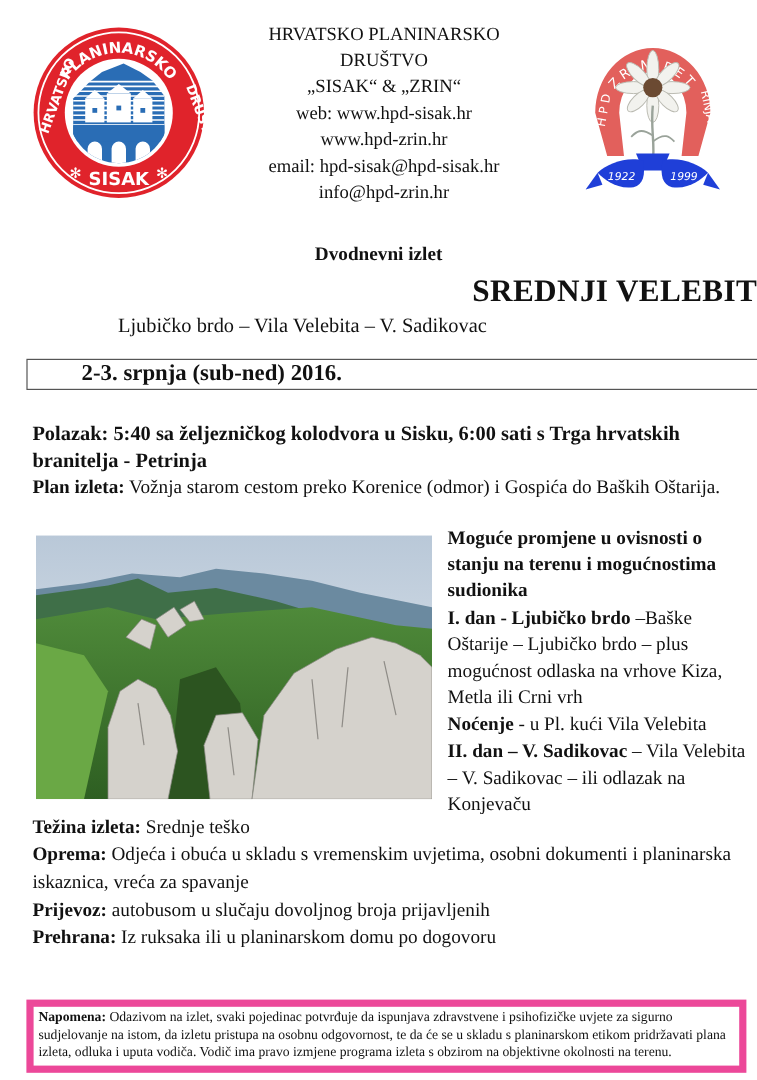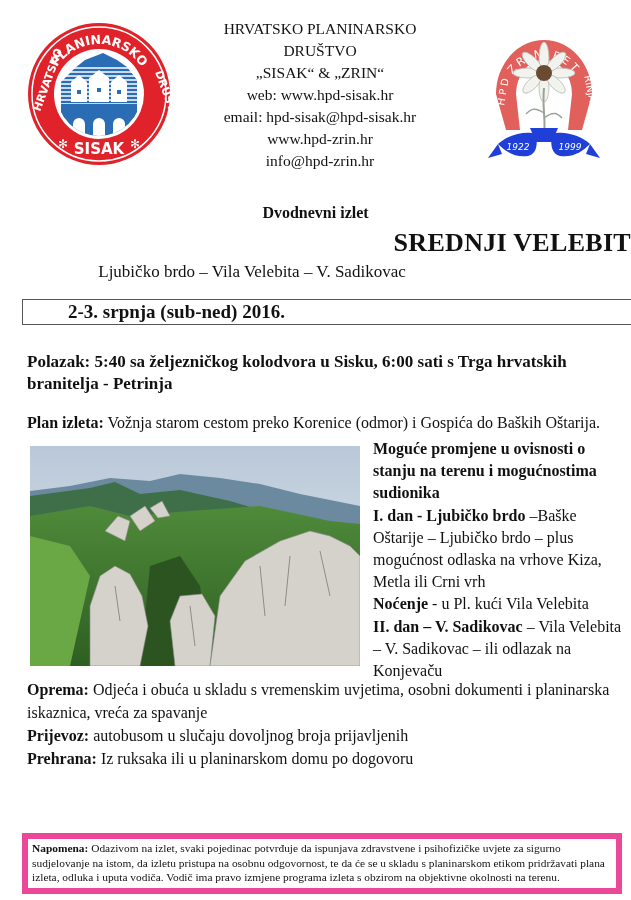--- a/index.html
+++ b/index.html
@@ -25,21 +25,21 @@
     .route { left: 0; width: 504px; top: 262px; text-align: center; font-weight: normal; font-size: 17px; }
     .datebox {
       left: 22px; top: 299px; width: 587px; height: 24px;
       border: 1px solid #555; text-align: left; font-weight: bold;
       font-size: 19px; line-height: 24px; padding-left: 45px;
     }
 
     
     .para { left: 27px; width: 590px; font-size: 16px; line-height: 21px; }
     .departure { top: 351px; font-weight: bold; font-size: 17px; line-height: 22px; }
-    .plan { top: 396px; margin-top: 16px; }
+    .plan { top: 396px; }
 
     .photo { left: 30px; top: 446px; width: 330px; height: 220px; overflow: hidden; }
 
     .side { left: 373px; top: 438px; width: 250px; font-size: 16px; line-height: 22.2px; }
     .b { font-weight: bold; }
 
     .details { left: 27px; top: 678px; width: 600px; font-size: 16px; line-height: 23px; }
 
     .note {
       left: 22px; top: 833px; width: 580px; padding: 2px 4px 3px 4px;
@@ -101,25 +101,25 @@
 </div>
 
 <div class="abs org">
   <div class="b">HRVATSKO PLANINARSKO</div>
   <div class="b">DRUŠTVO</div>
   <div class="b">„SISAK“ &amp; „ZRIN“</div>
   <div>
     <span class="b">web:</span>
     <span>www.hpd-sisak.hr</span>
   </div>
+  <div>www.hpd-zrin.hr</div>
   <div>
     <span class="b">email:</span>
     <span>hpd-sisak@hpd-sisak.hr</span>
   </div>
-  <div>www.hpd-zrin.hr</div>
   <div>info@hpd-zrin.hr</div>
 </div>
 
 <div class="abs logo-right">
   <svg width="120" height="148" viewBox="0 0 120 148">
     <defs>
       <path id="ringPathR" d="M 22 70 A 40 44 0 0 1 98 70"></path>
     </defs>
     <path d="M 12 76 A 48 54 0 1 1 108 76 L 98 112 L 84 112 L 88 76 A 28 34 0 1 0 32 76 L 36 112 L 22 112 Z" fill="#e2605c"></path>
     <text font-family="DejaVu Sans, sans-serif" font-size="11" fill="#ffffff" letter-spacing="3">
@@ -202,20 +202,23 @@
 
 <div class="abs side">
   <span class="b">Moguće promjene u ovisnosti o stanju na terenu i mogućnostima sudionika</span><br>
   <span class="b">I. dan - Ljubičko brdo</span><span> –Baške Oštarije – Ljubičko brdo – plus mogućnost odlaska na vrhove Kiza, Metla ili Crni vrh</span><br>
   <span class="b">Noćenje</span><span> - u Pl. kući Vila Velebita</span><br>
   <span class="b">II. dan – V. Sadikovac</span><span> – Vila Velebita – V. Sadikovac – ili odlazak na Konjevaču</span>
 </div>
 
 <div class="abs details">
   <div>
+    <span class="b">Težina izleta:</span><span> Srednje teško</span>
+  </div>
+  <div>
     <span class="b">Oprema:</span><span> Odjeća i obuća u skladu s vremenskim uvjetima, osobni dokumenti i planinarska iskaznica, vreća za spavanje</span>
   </div>
   <div>
     <span class="b">Prijevoz:</span><span> autobusom u slučaju dovoljnog broja prijavljenih</span>
   </div>
   <div>
     <span class="b">Prehrana:</span><span> Iz ruksaka ili u planinarskom domu po dogovoru</span>
   </div>
 </div>
 

